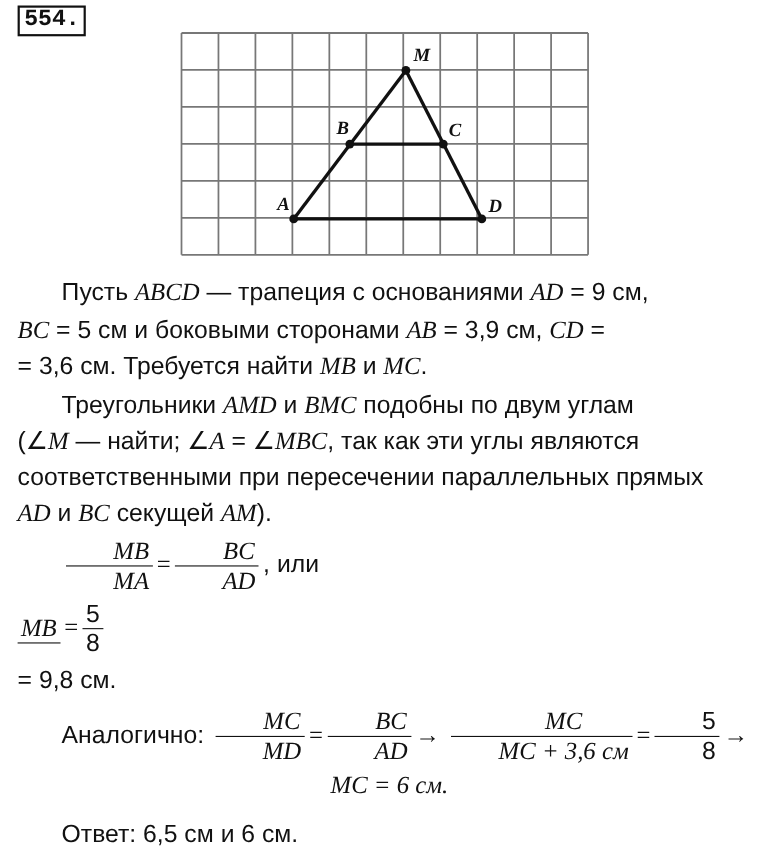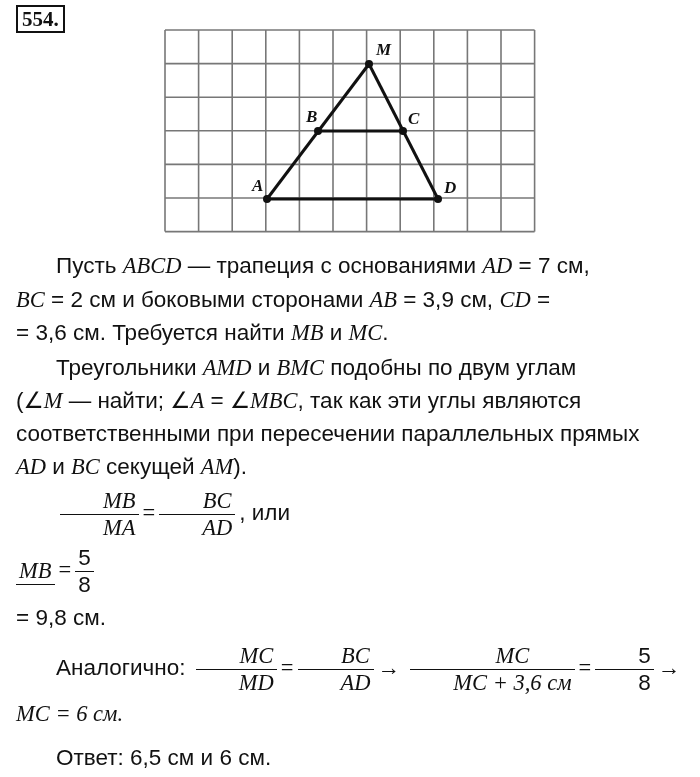--- a/index.html
+++ b/index.html
@@ -1,23 +1,23 @@
 <!DOCTYPE html>
 <html><head>
 <meta charset="utf-8">
 <style>
   html,body{margin:0;padding:0;background:#fff;}
   body{width:700px;height:777px;position:relative;overflow:hidden;color:#111;
        font-family:"Liberation Serif","DejaVu Serif",serif;}
   .num{position:absolute;left:16px;top:5px;border:2px solid #111;padding:0 4px;
-       font-family:Liberation Serif, serif;font-weight:bold;font-size:21px;line-height:24px;}
+       font-family:Liberation Mono, monospace;font-weight:bold;font-size:21px;line-height:24px;}
   svg.fig{position:absolute;left:0;top:0;}
   .t{position:absolute;left:16px;width:676px;font-size:22.5px;line-height:34px;white-space:nowrap;font-family:"Liberation Sans Narrow","Liberation Sans",sans-serif;}
   .ind{text-indent:40px;}
-  i, .m{font-family:"Liberation Serif",serif;font-style:italic;}
+  i, .m{font-family:"Liberation Serif",serif;font-style:italic;text-align:center;}
   .frac{display:inline-block;vertical-align:middle;text-align:center;margin:0 4px;}
   .frac>span{display:block;line-height:26px;padding:0 3px;}
   .frac>span.n{border-bottom:1.5px solid #111;}
   .op{font-family:"Liberation Serif",serif;}
 </style>
 </head>
 <body>
 
 <div class="num">554.</div>
 
@@ -58,22 +58,22 @@
     </g>
   <g font-family="Liberation Serif,serif" font-style="italic" font-weight="bold" font-size="17" fill="#111">
     <text x="376" y="55">M</text>
     <text x="306" y="122">B</text>
     <text x="408" y="124">C</text>
     <text x="252" y="191">A</text>
     <text x="444" y="193">D</text>
   </g>
 </svg>
 
-<div class="t ind" style="top:249px"><span>Пусть </span><i>ABCD</i><span> — трапеция с основаниями </span><i>AD</i><span> = 7 см,</span></div>
-<div class="t" style="top:283px"><i>BC</i><span> = 2 см и боковыми сторонами </span><i>AB</i><span> = 3,9 см, </span><i>CD</i><span> =</span></div>
+<div class="t ind" style="top:249px"><span>Пусть </span><i>ABCD</i><span> — трапеция с основаниями </span><i>AD</i><span> = 9 см,</span></div>
+<div class="t" style="top:283px"><i>BC</i><span> = 5 см и боковыми сторонами </span><i>AB</i><span> = 3,9 см, </span><i>CD</i><span> =</span></div>
 <div class="t" style="top:316px"><span>= 3,6 см. Требуется найти </span><i>MB</i><span> и </span><i>MC</i><span>.</span></div>
 
 <div class="t ind" style="top:351px"><span>Треугольники </span><i>AMD</i><span> и </span><i>BMC</i><span> подобны по двум углам</span></div>
 <div class="t" style="top:384px"><span>(∠</span><i>M</i><span> — найти; ∠</span><i>A</i><span> = ∠</span><i>MBC</i><span>, так как эти углы являются</span></div>
 <div class="t" style="top:417px">соответственными при пересечении параллельных прямых</div>
 <div class="t" style="top:450px"><i>AD</i><span> и </span><i>BC</i><span> секущей </span><i>AM</i><span>).</span></div>
 
 <div class="t ind" style="top:486px;line-height:54px"><span class="frac m"><span class="n">MB</span><span>MA</span></span><span class="op">=</span><span class="frac m"><span class="n">BC</span><span>AD</span></span><span>, или</span></div>
 <div class="t" style="top:543px;line-height:54px"><span class="frac m" style="margin-left:0"><span class="n">MB</span></span><span class="op">=</span><span class="frac"><span class="n">5</span><span>8</span></span></div>
 <div class="t" style="top:601px">= 9,8 см.</div>

